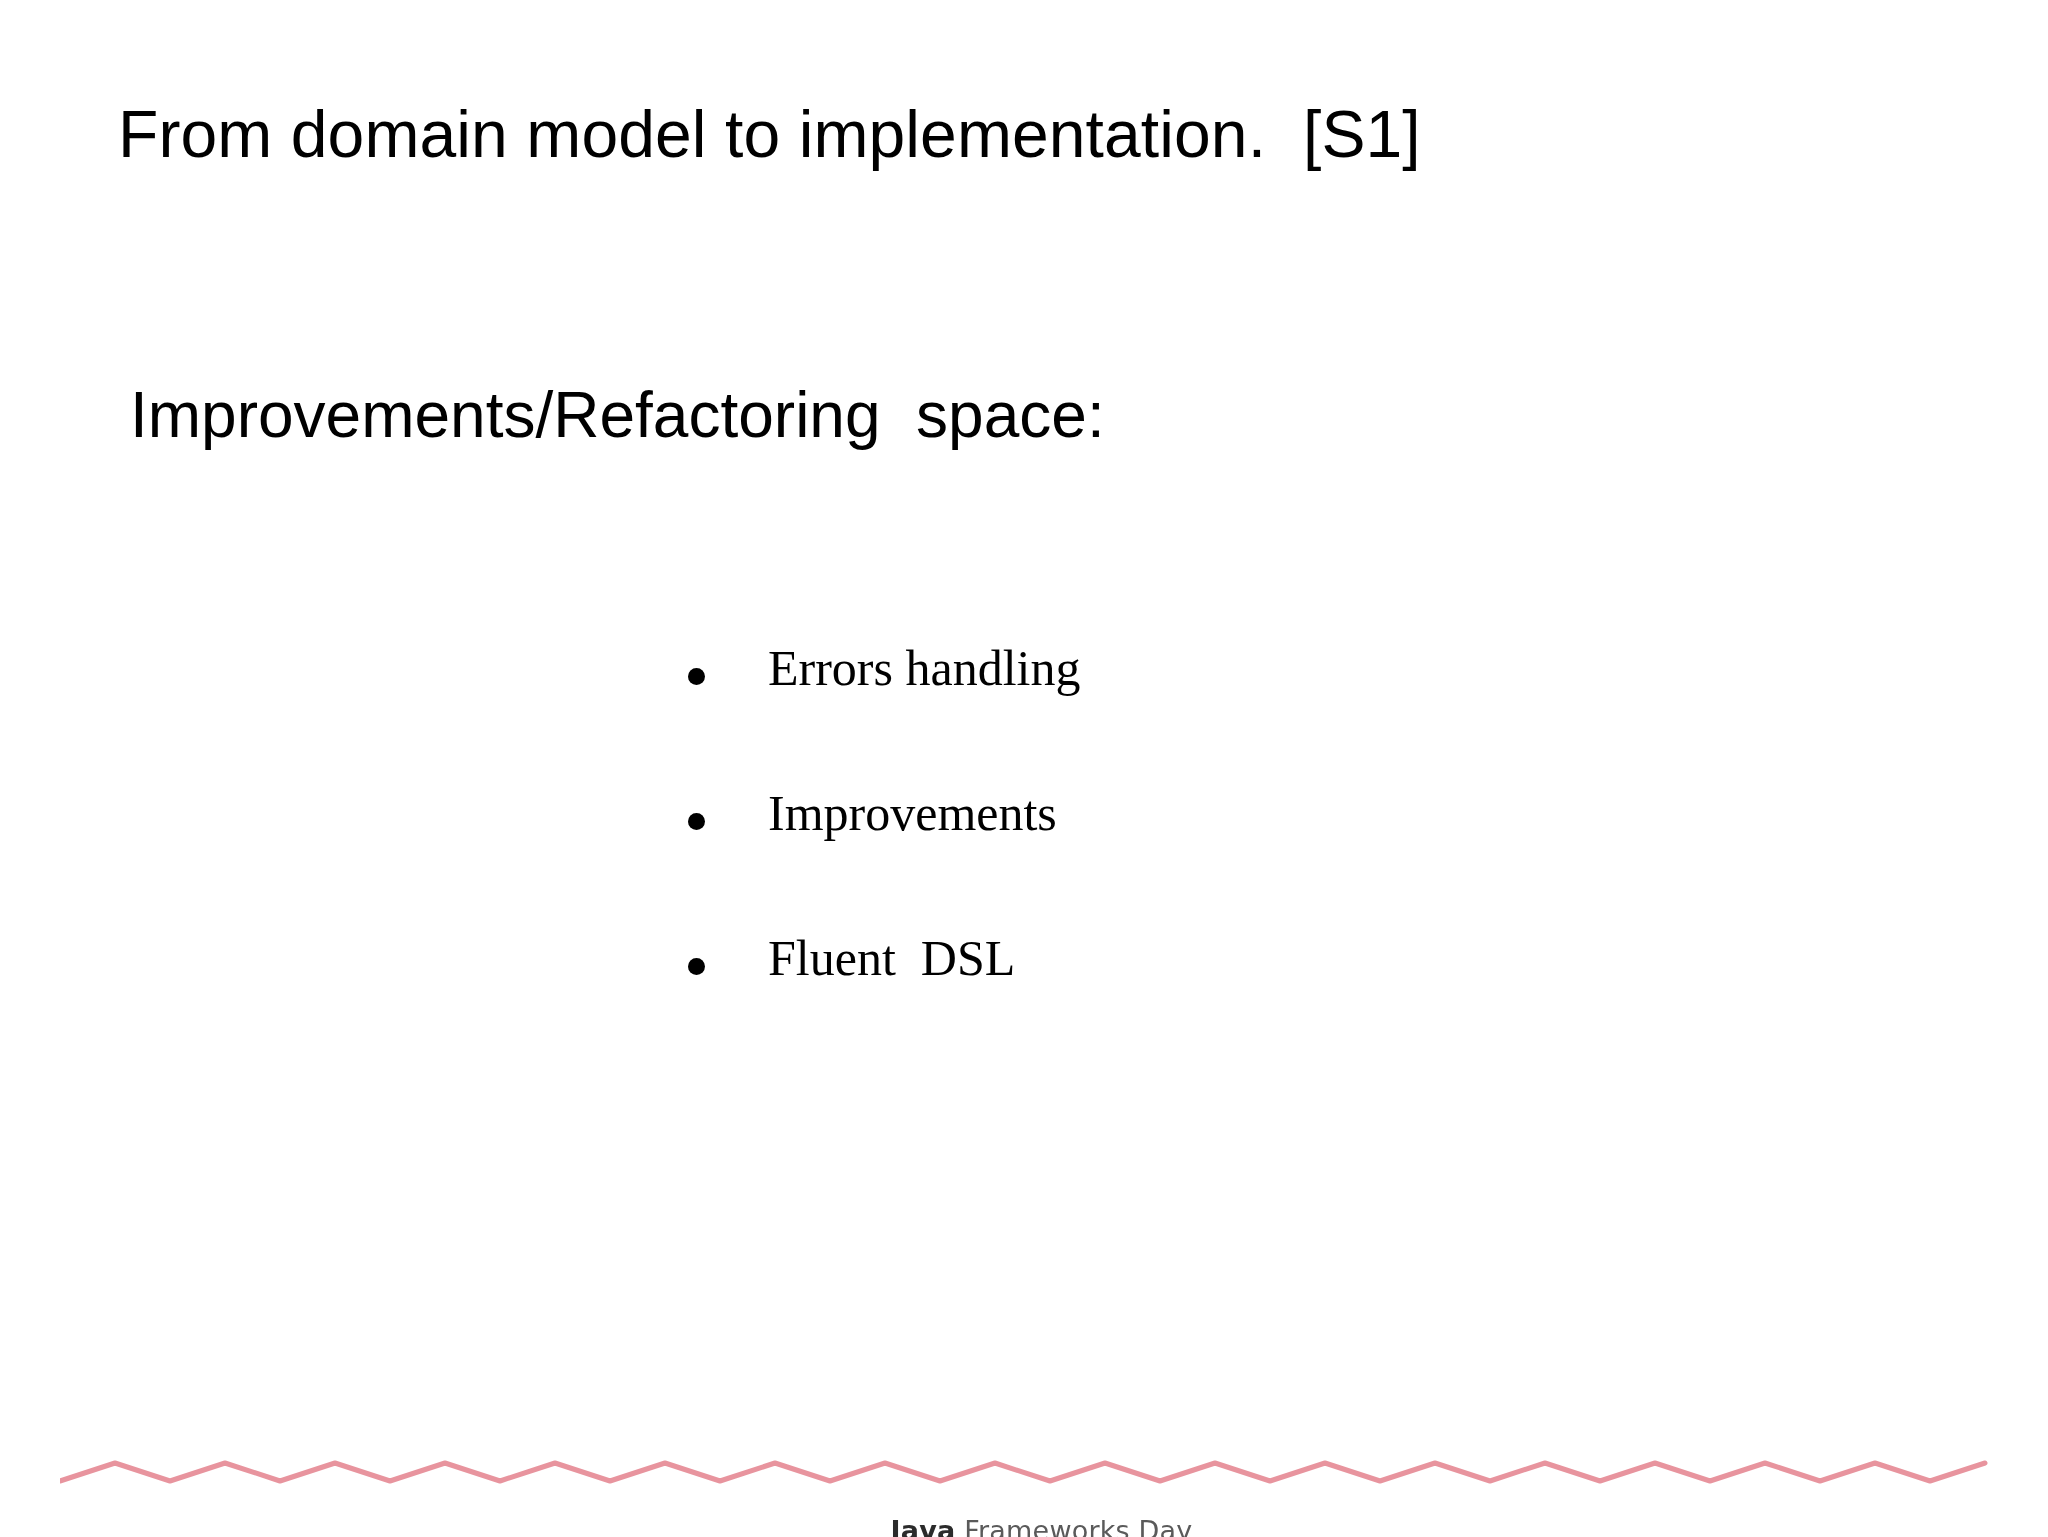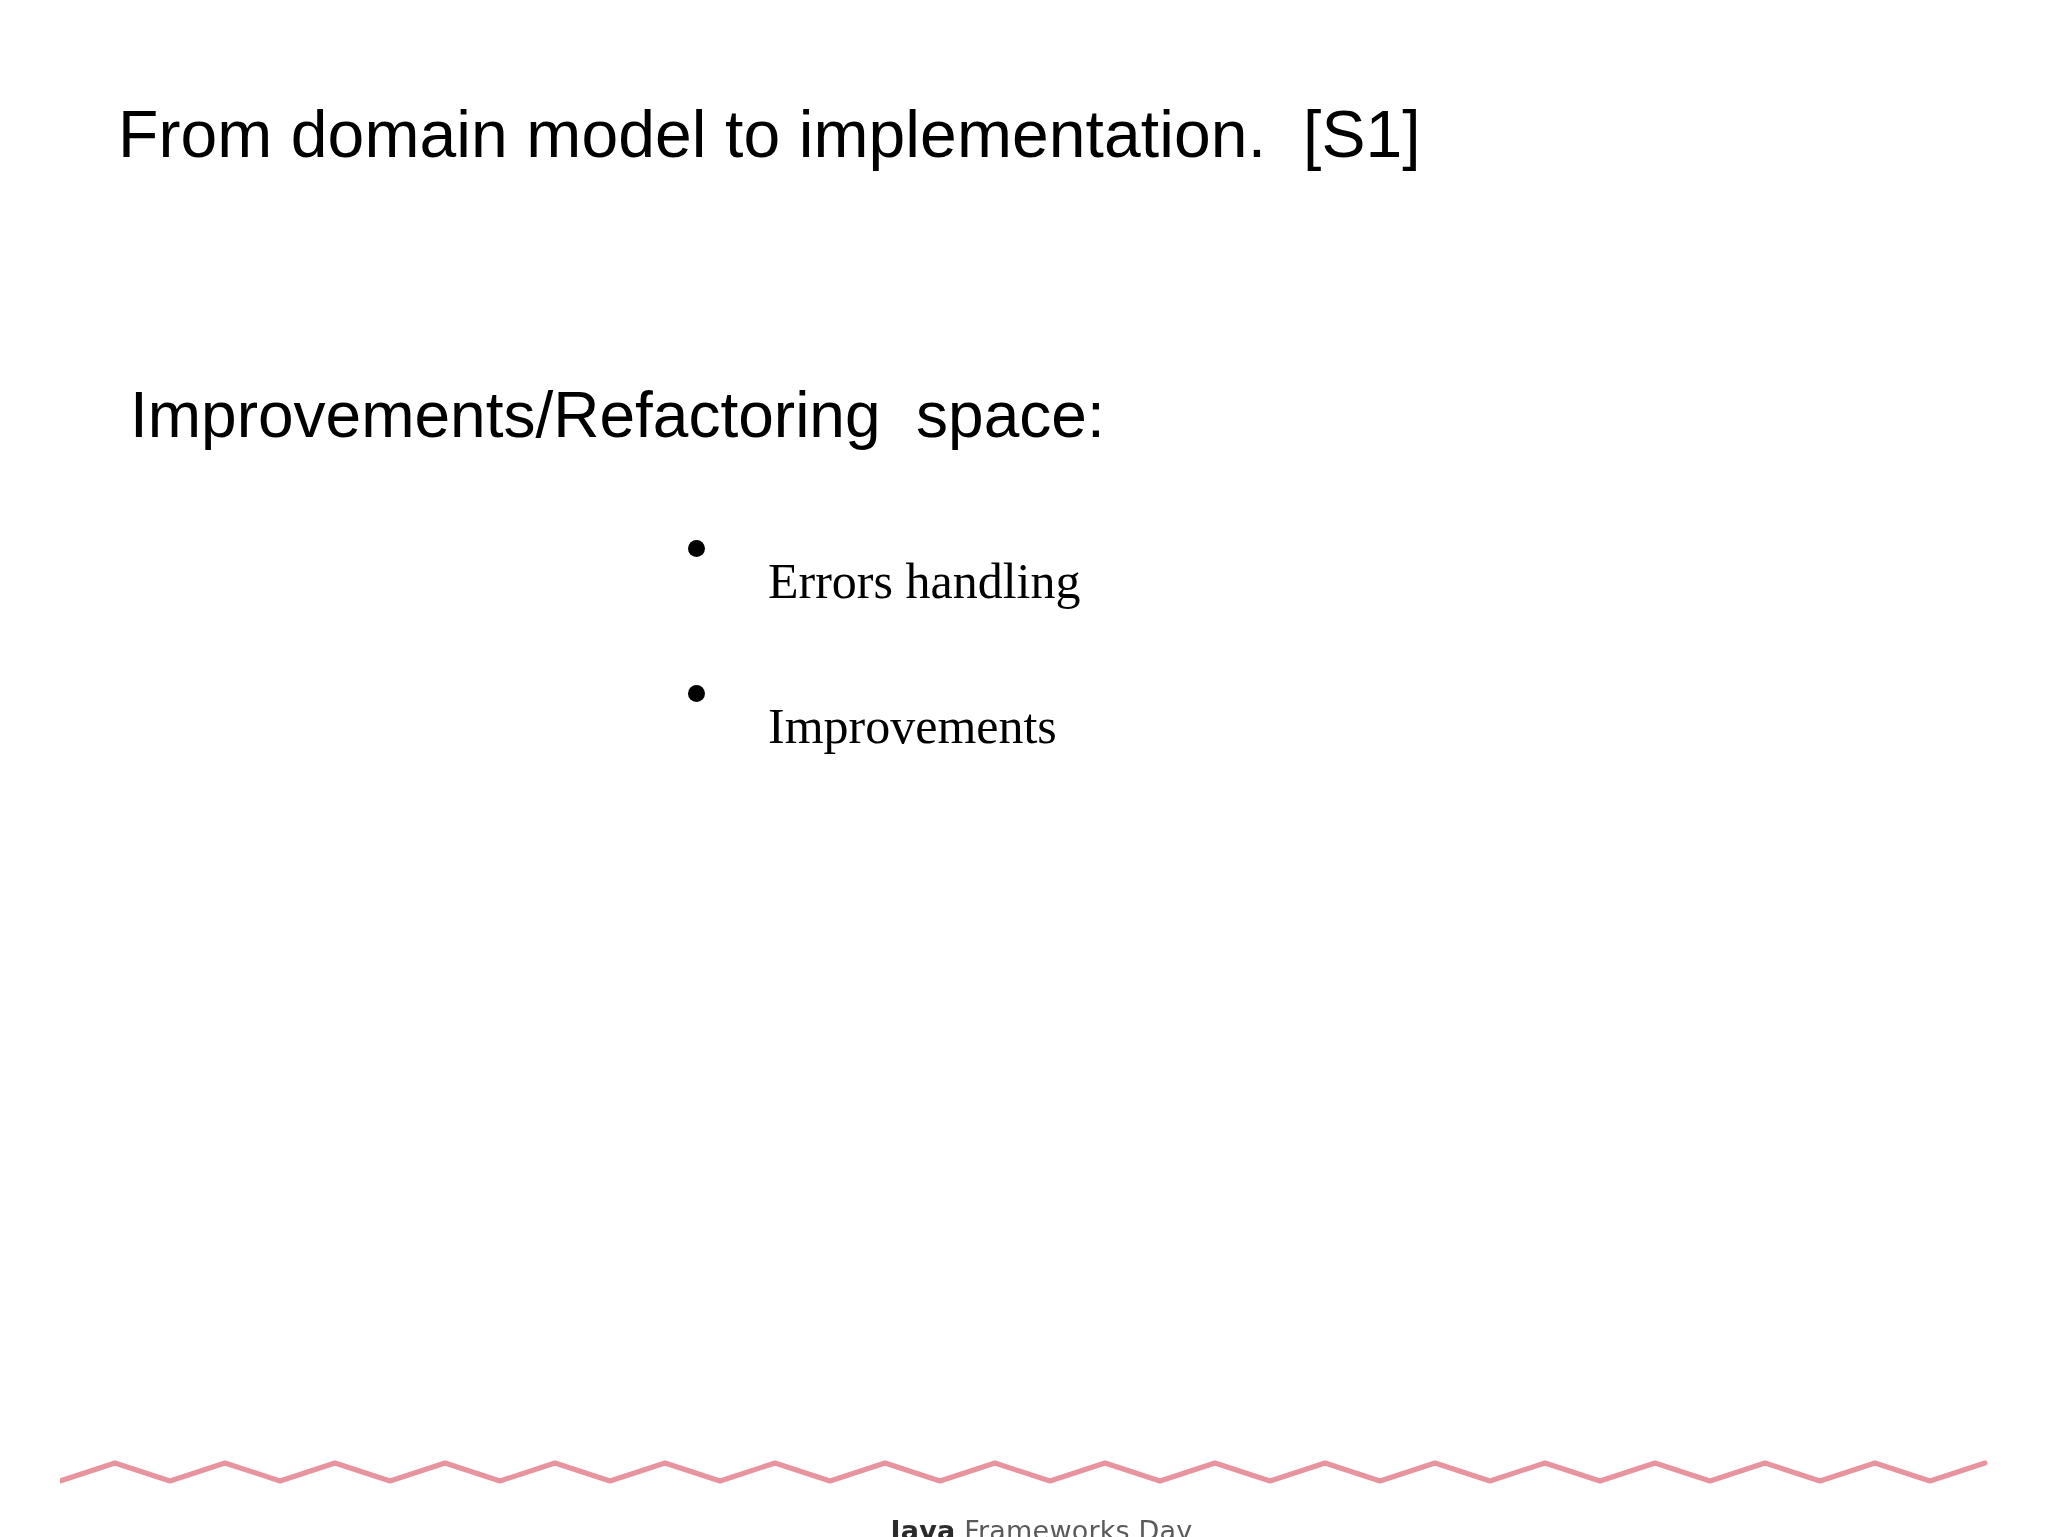--- a/index.html
+++ b/index.html
@@ -49,21 +49,21 @@
   .bullet-list {
     position: absolute;
     left: 688px;
     top: 552px;
     margin: 0;
     padding: 0;
     list-style: none;
   }
   .bullet-item {
     display: flex;
-    align-items: flex-start;
+    align-items: flex-end;
     height: 145px;
     font-family: "Liberation Serif", serif;
     font-size: 50px;
     font-weight: 400;
     color: #000000;
   }
   .bullet-dot {
     flex: 0 0 auto;
     width: 17px;
     height: 17px;
@@ -117,20 +117,24 @@
 
   <ul class="bullet-list">
     <li class="bullet-item">
       <span class="bullet-dot"></span>
       <span class="bullet-text">Errors handling</span>
     </li>
     <li class="bullet-item">
       <span class="bullet-dot"></span>
       <span class="bullet-text">Improvements</span>
     </li>
+    <li class="bullet-item">
+      <span class="bullet-dot"></span>
+      <span class="bullet-text">Fluent  DSL</span>
+    </li>
   </ul>
 
   <svg class="footer-zigzag" viewBox="0 0 1970 60" preserveAspectRatio="none">
     <polyline id="zigzag-path" fill="none" stroke="#E8949E" stroke-width="5" stroke-linecap="round" stroke-linejoin="round" points="0.0,41.0 55.0,23.0 110.0,41.0 165.0,23.0 220.0,41.0 275.0,23.0 330.0,41.0 385.0,23.0 440.0,41.0 495.0,23.0 550.0,41.0 605.0,23.0 660.0,41.0 715.0,23.0 770.0,41.0 825.0,23.0 880.0,41.0 935.0,23.0 990.0,41.0 1045.0,23.0 1100.0,41.0 1155.0,23.0 1210.0,41.0 1265.0,23.0 1320.0,41.0 1375.0,23.0 1430.0,41.0 1485.0,23.0 1540.0,41.0 1595.0,23.0 1650.0,41.0 1705.0,23.0 1760.0,41.0 1815.0,23.0 1870.0,41.0 1925.0,23.0"></polyline>
   </svg>
 
   <div class="footer-brand">
     <span class="brand-java">Java</span><span class="brand-rest"> Frameworks Day</span>
   </div>
 

